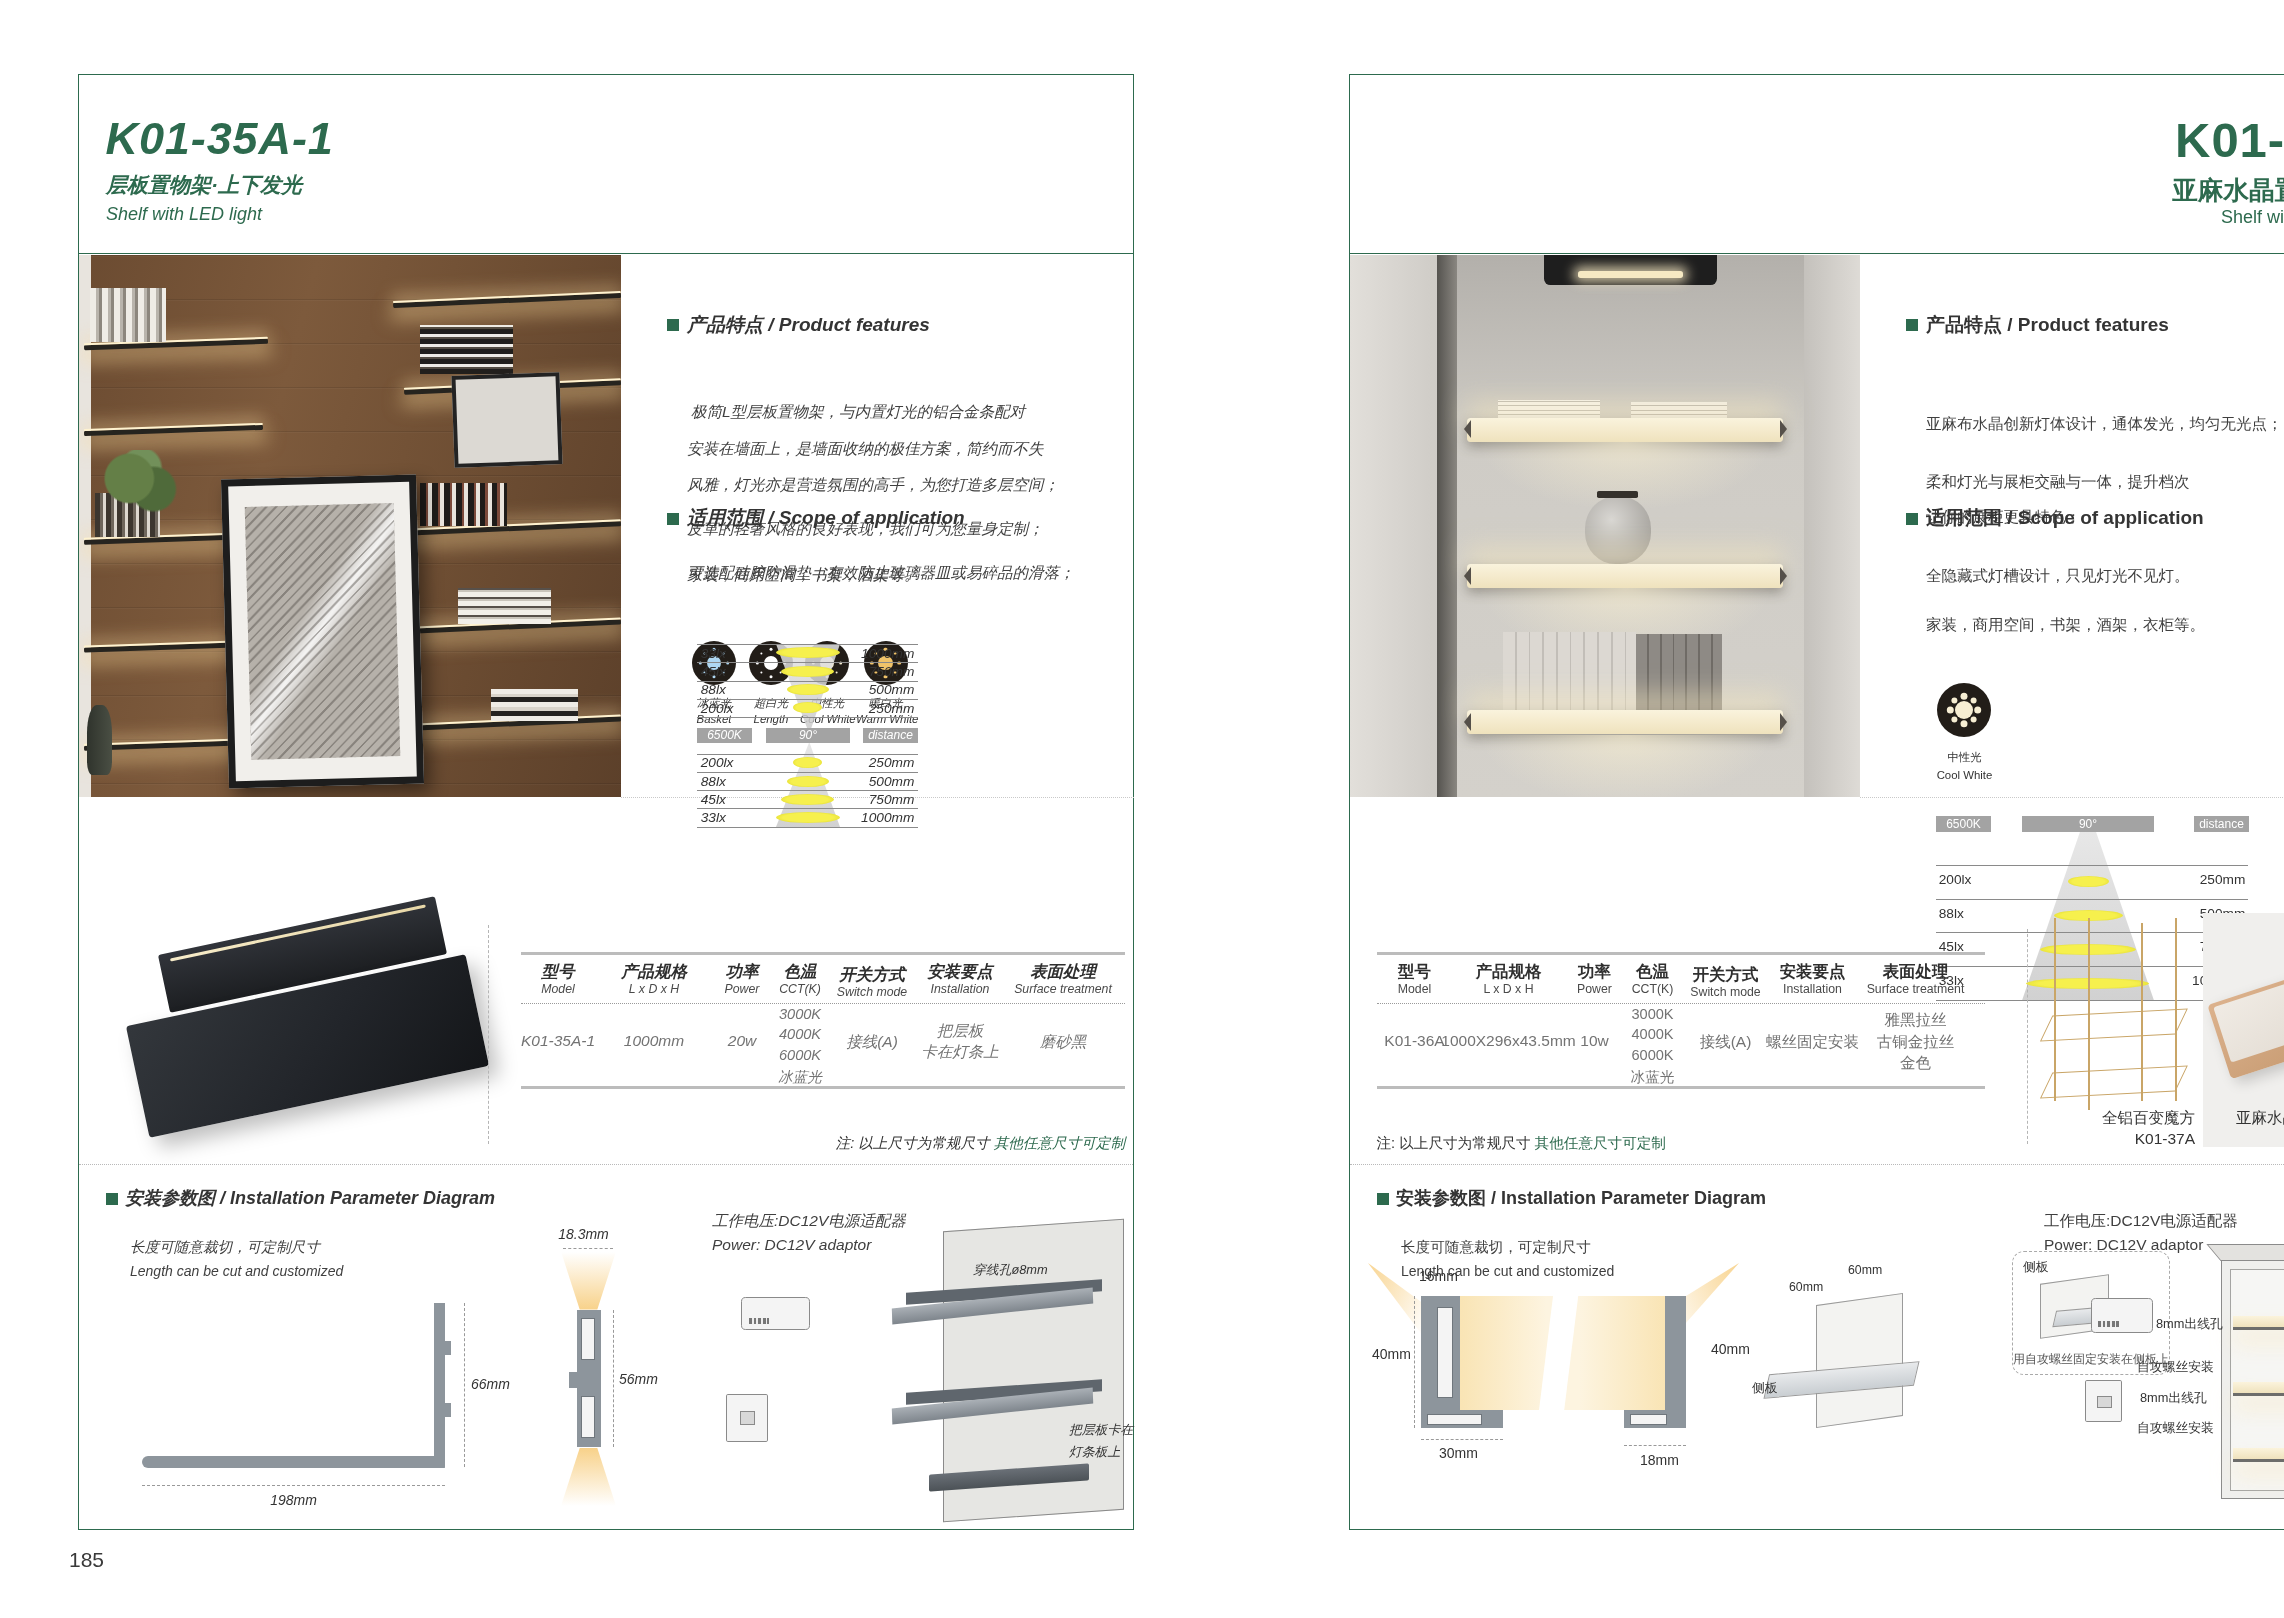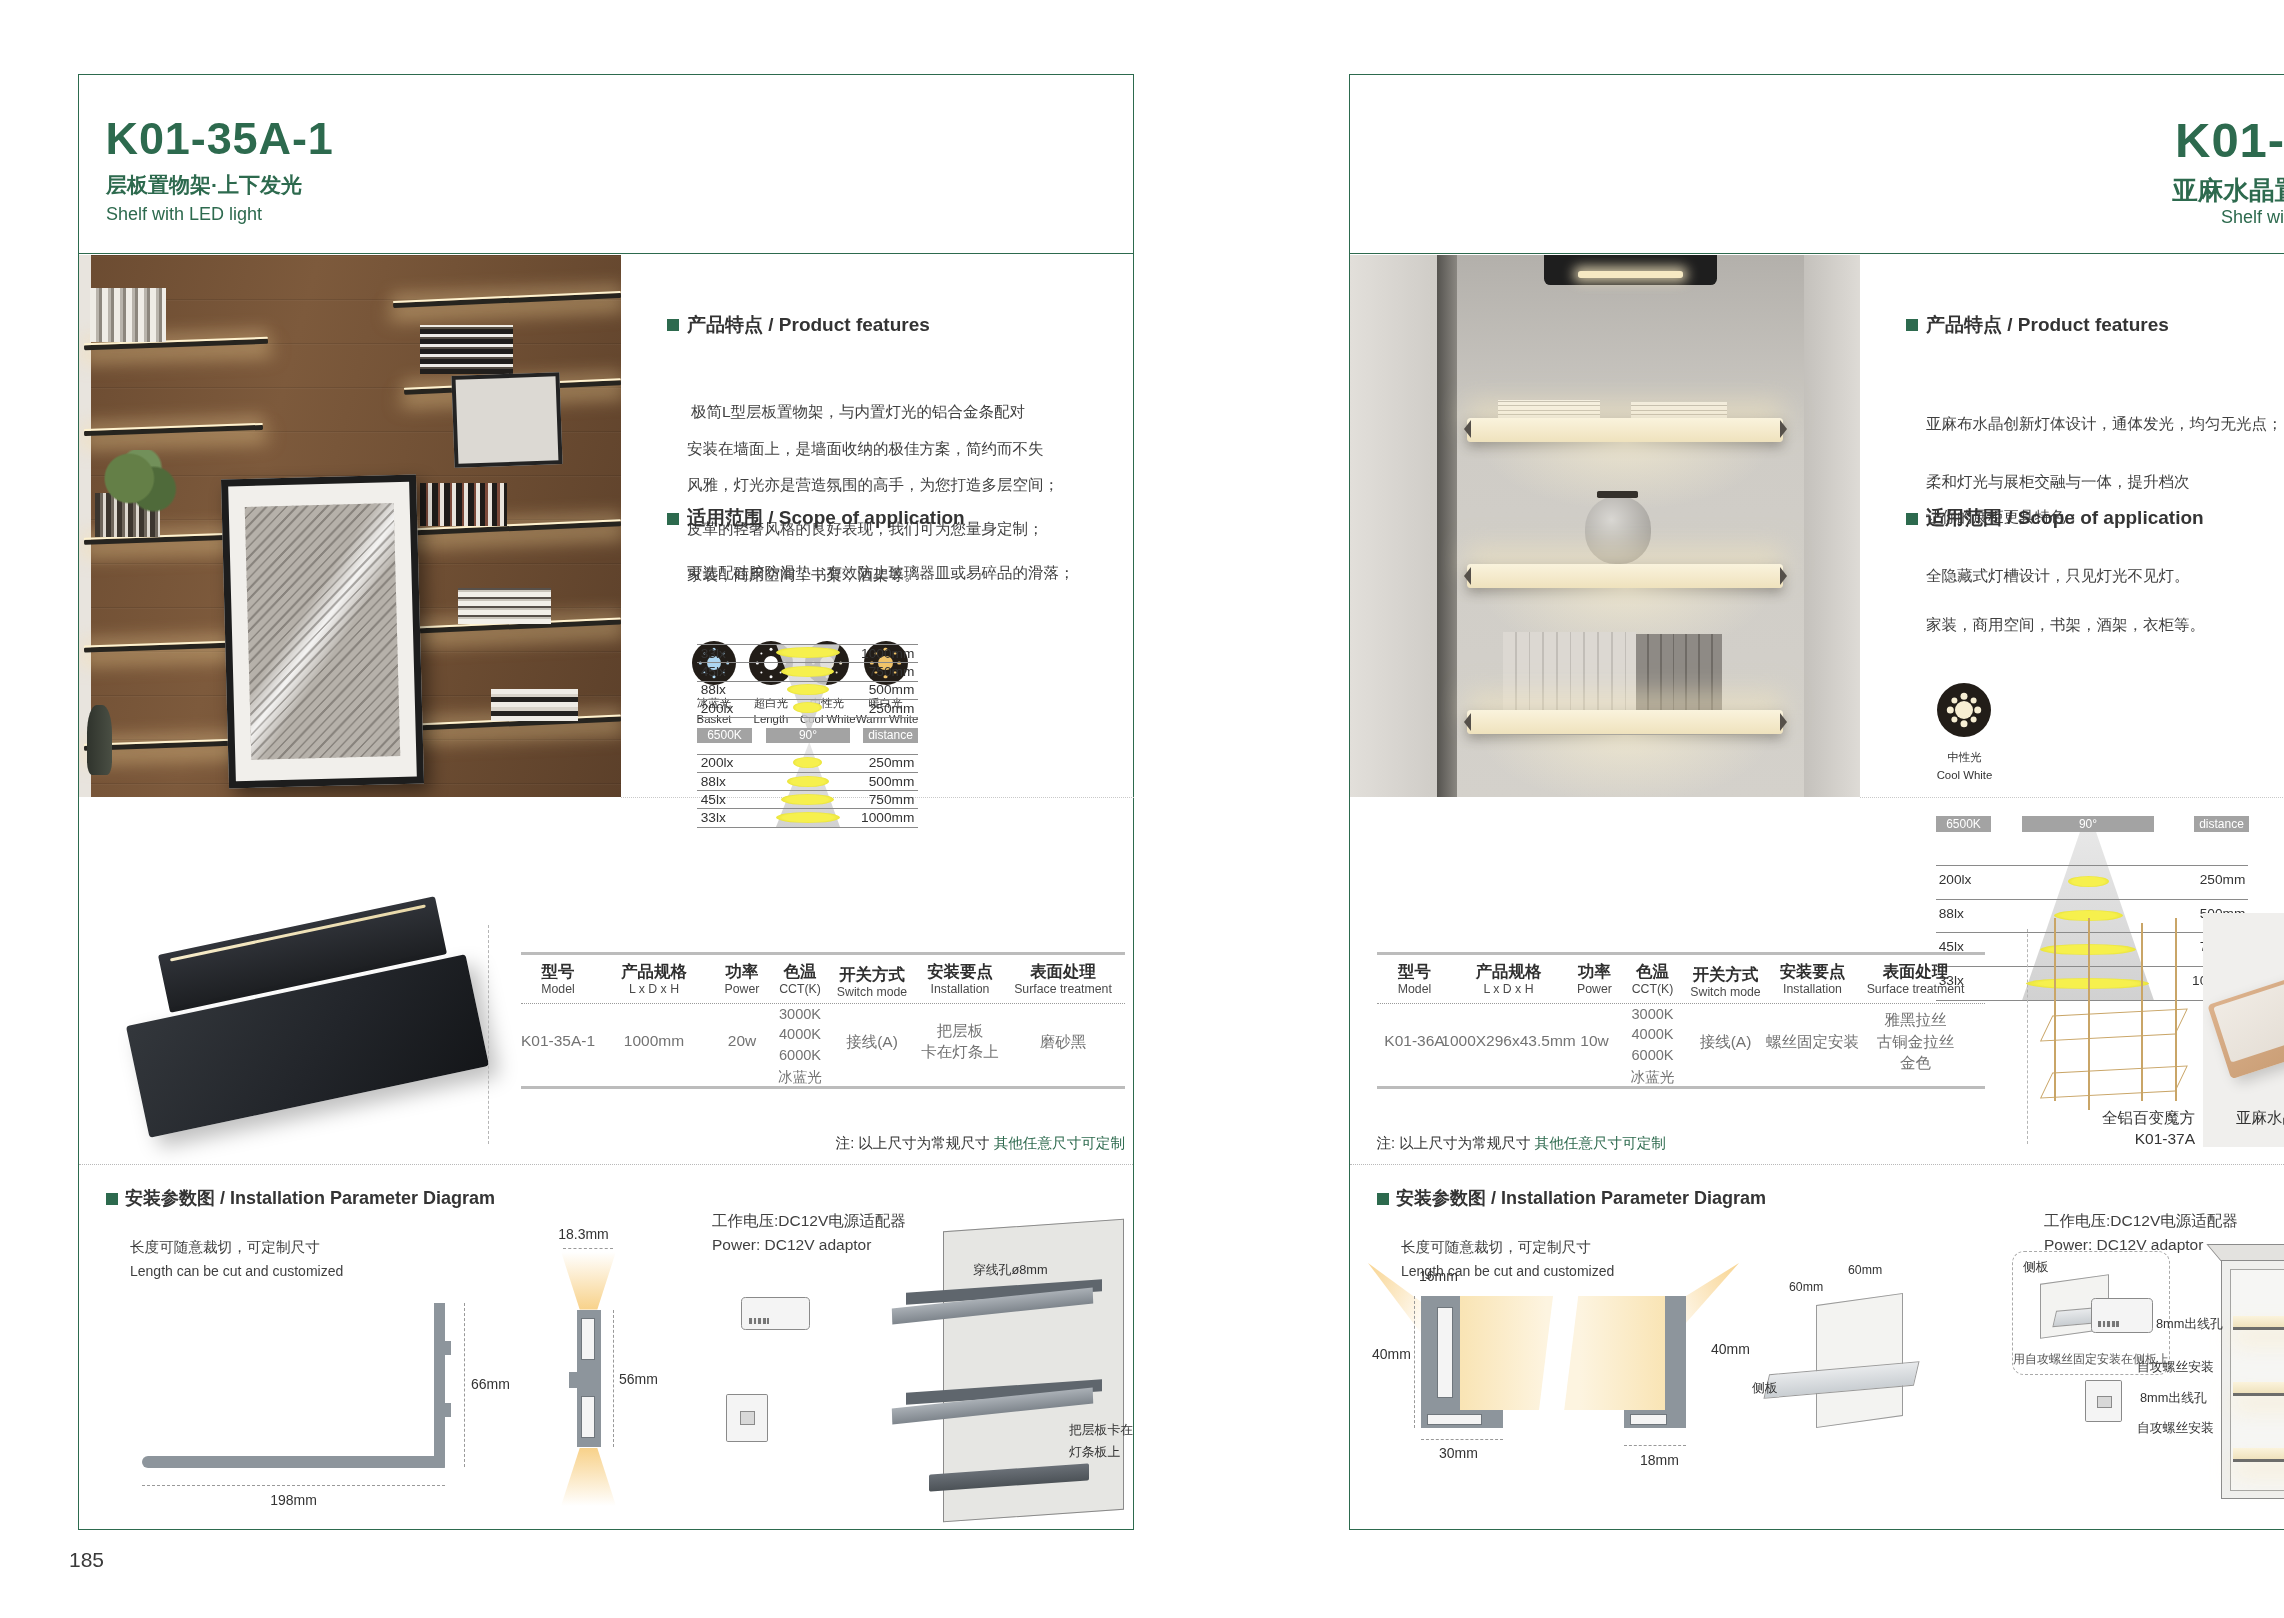--- a/index.html
+++ b/index.html
@@ -50,21 +50,21 @@
   .books{position:absolute;bottom:4.6px;}
   
   .lumshelf{position:absolute;height:24px;border-radius:3.7px;background:linear-gradient(180deg,#faf3dd,#efe2bd);box-shadow:0 -15.5px 27px rgba(247,233,190,.55),0 4.6px 12px rgba(40,35,28,.35);}
   .lumshelf:before{content:"";position:absolute;left:-3.7px;top:2.7px;border-top:9px solid transparent;border-bottom:9px solid transparent;border-right:7.3px solid #55504a;}
   .lumshelf:after{content:"";position:absolute;right:-3.7px;top:2.7px;border-top:9px solid transparent;border-bottom:9px solid transparent;border-left:7.3px solid #55504a;}
   .lightpool{position:absolute;height:69px;background:radial-gradient(ellipse at 50% 0,rgba(252,242,210,.6),rgba(252,242,210,0) 70%);}
 </style>
 </head>
 <body>
 
-<div class="page" style="left:78px;">
+<div class="page" style="left:78px;font-style:italic;">
 
   <div class="abs green b" style="left:26.5px;top:38px;font-size:45px;letter-spacing:0.9px;">K01-35A-1</div>
   <div class="abs green b" style="left:27px;top:96px;font-size:21px;">层板置物架·上下发光</div>
   <div class="abs green" style="left:27px;top:129px;font-size:18px;">Shelf with LED light</div>
   <div class="rule" style="top:178px;"></div>
 
   <div class="abs" style="left:0;top:180px;width:542px;height:542px;overflow:hidden;background:linear-gradient(105deg,#6b4b31,#7d5a3c 35%,#6e4e33 65%,#5c402a);">
     <div class="abs" style="left:0;top:0;width:100%;height:100%;background:repeating-linear-gradient(180deg,rgba(0,0,0,.10) 0 0.9px,rgba(255,255,255,.03) 0.9px 1.8px,transparent 1.8px 44px);"></div>
     <div class="abs" style="left:0;top:0;width:12px;height:100%;background:#e8e4de;"></div>
     <div class="shelfbar" style="left:1%;top:16%;width:34%;transform:rotate(-2deg);"></div>

